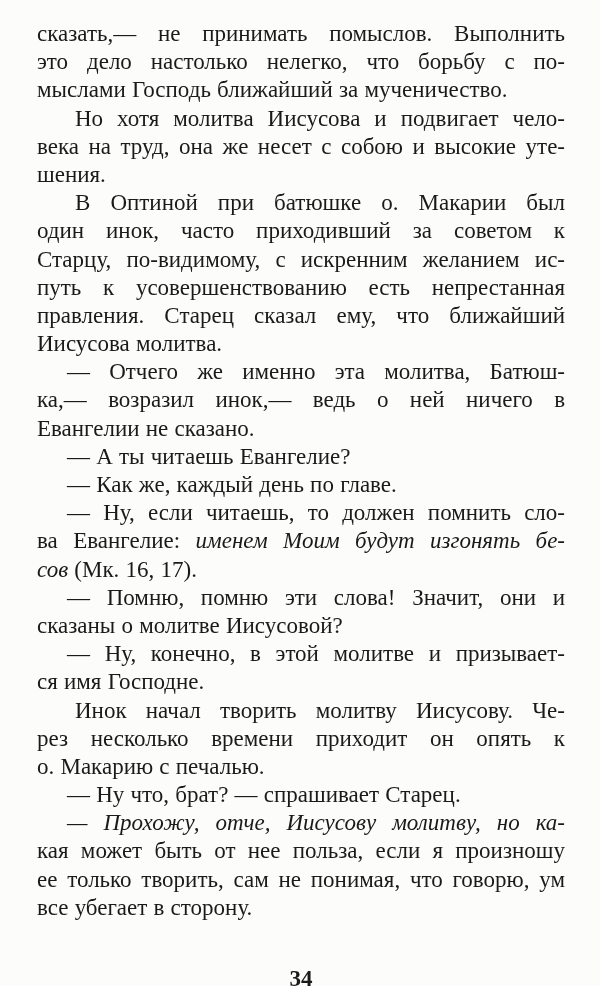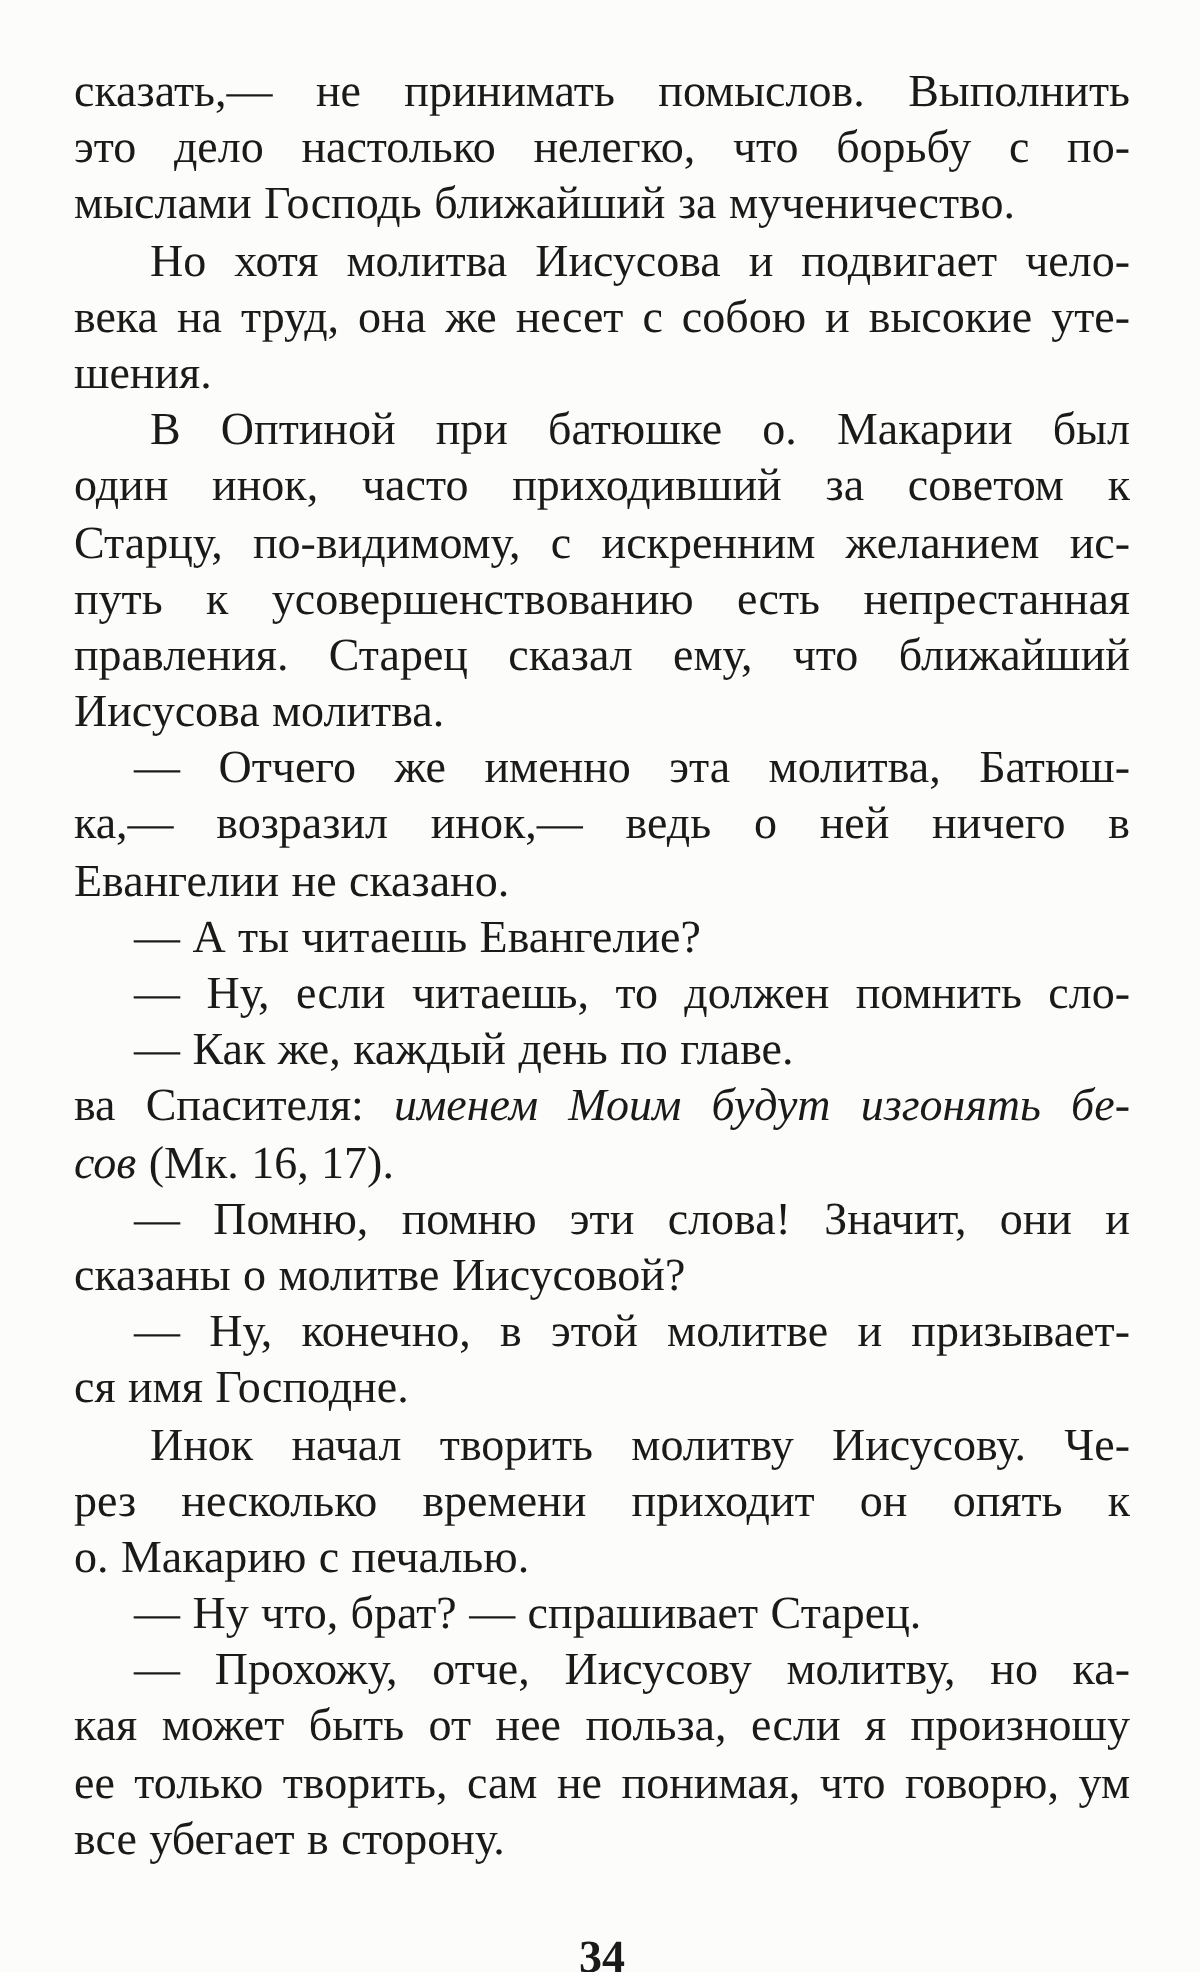--- a/index.html
+++ b/index.html
@@ -12,21 +12,21 @@
     width: 600px;
     height: 986px;
     background: #fcfcfa;
     color: #1a1a1a;
     font-family: "Liberation Serif", "DejaVu Serif", serif;
     overflow: hidden;
   }
   .text-block {
     position: absolute;
     left: 37px;
-    top: 32px;
+    top: 20px;
     width: 528px;
   }
   .line {
     font-size: 23px;
     line-height: 28.2px;
     height: 28.2px;
     overflow: hidden;
     text-align: left;
     word-spacing: 0.02em;
   }
@@ -59,33 +59,33 @@
       <div class="line just" style="text-indent: 38px;"><span>В Оптиной при батюшке о. Макарии был</span></div>
       <div class="line just"><span>один инок, часто приходивший за советом к</span></div>
       <div class="line just"><span>Старцу, по-видимому, с искренним желанием ис-</span></div>
       <div class="line just"><span>путь к усовершенствованию есть непрестанная</span></div>
       <div class="line just"><span>правления. Старец сказал ему, что ближайший</span></div>
       <div class="line"><span>Иисусова молитва.</span></div>
       <div class="line just" style="text-indent: 30px;"><span>— Отчего же именно эта молитва, Батюш-</span></div>
       <div class="line just"><span>ка,— возразил инок,— ведь о ней ничего в</span></div>
       <div class="line"><span>Евангелии не сказано.</span></div>
       <div class="line" style="text-indent: 30px;"><span>— А ты читаешь Евангелие?</span></div>
+      <div class="line" style="text-indent: 30px;"><span>— Как же, каждый день по главе.</span></div>
       <div class="line just" style="text-indent: 30px;"><span>— Ну, если читаешь, то должен помнить сло-</span></div>
-      <div class="line" style="text-indent: 30px;"><span>— Как же, каждый день по главе.</span></div>
-      <div class="line just"><span>ва Спасителя:  </span><span class="it">именем Моим будут изгонять бе-</span></div>
+      <div class="line just"><span>ва Евангелие:  </span><span class="it">именем Моим будут изгонять бе-</span></div>
       <div class="line"><span class="it">сов</span><span> (Мк. 16, 17).</span></div>
       <div class="line just" style="text-indent: 30px;"><span>— Помню, помню эти слова! Значит, они и</span></div>
       <div class="line"><span>сказаны о молитве Иисусовой?</span></div>
       <div class="line just" style="text-indent: 30px;"><span>— Ну, конечно, в этой молитве и призывает-</span></div>
       <div class="line"><span>ся имя Господне.</span></div>
       <div class="line just" style="text-indent: 38px; font-family: Liberation Serif, serif;"><span>Инок начал творить молитву Иисусову. Че-</span></div>
       <div class="line just"><span>рез несколько времени приходит он опять к</span></div>
       <div class="line"><span>о. Макарию с печалью.</span></div>
       <div class="line" style="text-indent: 30px;"><span>— Ну что, брат? — спрашивает Старец.</span></div>
-      <div class="line just" style="text-indent: 30px;"><span>— Прохожу, отче, Иисусову молитву, но ка-</span></div>
+      <div class="line just" style="text-indent: 30px; font-style: italic;"><span>— Прохожу, отче, Иисусову молитву, но ка-</span></div>
       <div class="line just"><span>кая может быть от нее польза, если я произношу</span></div>
       <div class="line just"><span>ее только творить, сам не понимая, что говорю, ум</span></div>
       <div class="line"><span>все убегает в сторону.</span></div>
     </div>
   <div class="text-block" style="top: 956px; font-weight: bold;">
     <div class="folio">34</div>
   </div>
 </div>
 
 </body></html>

